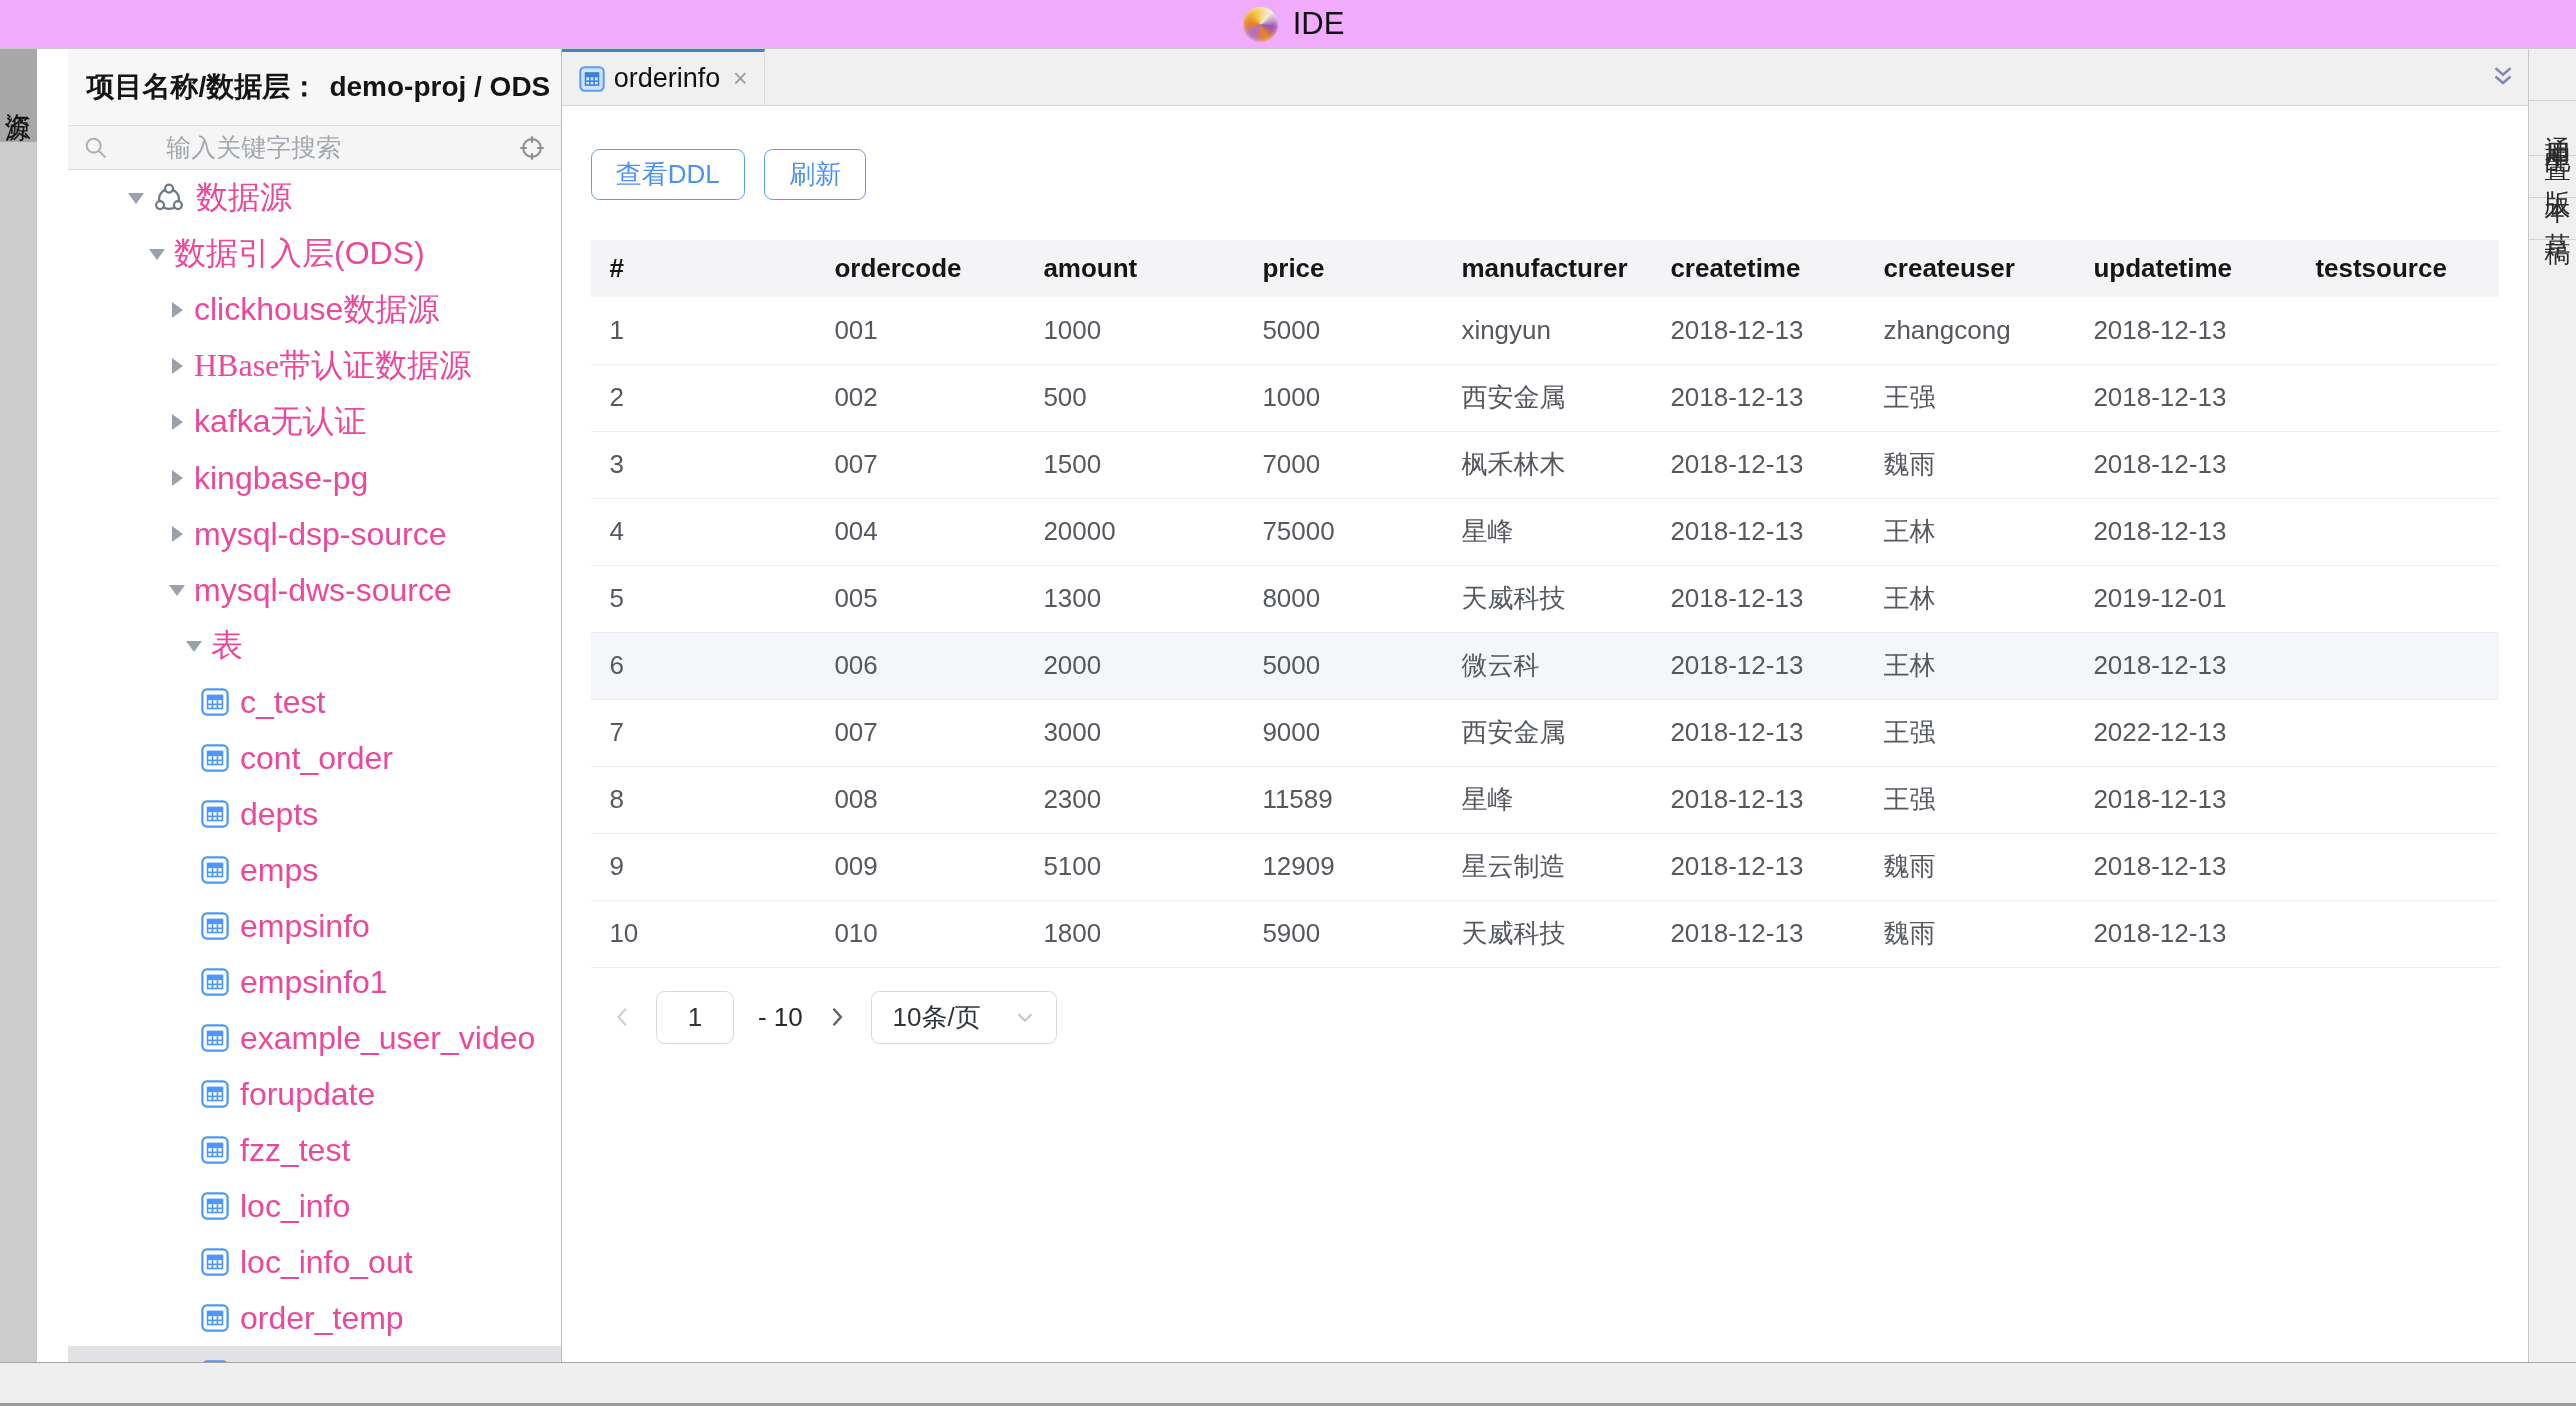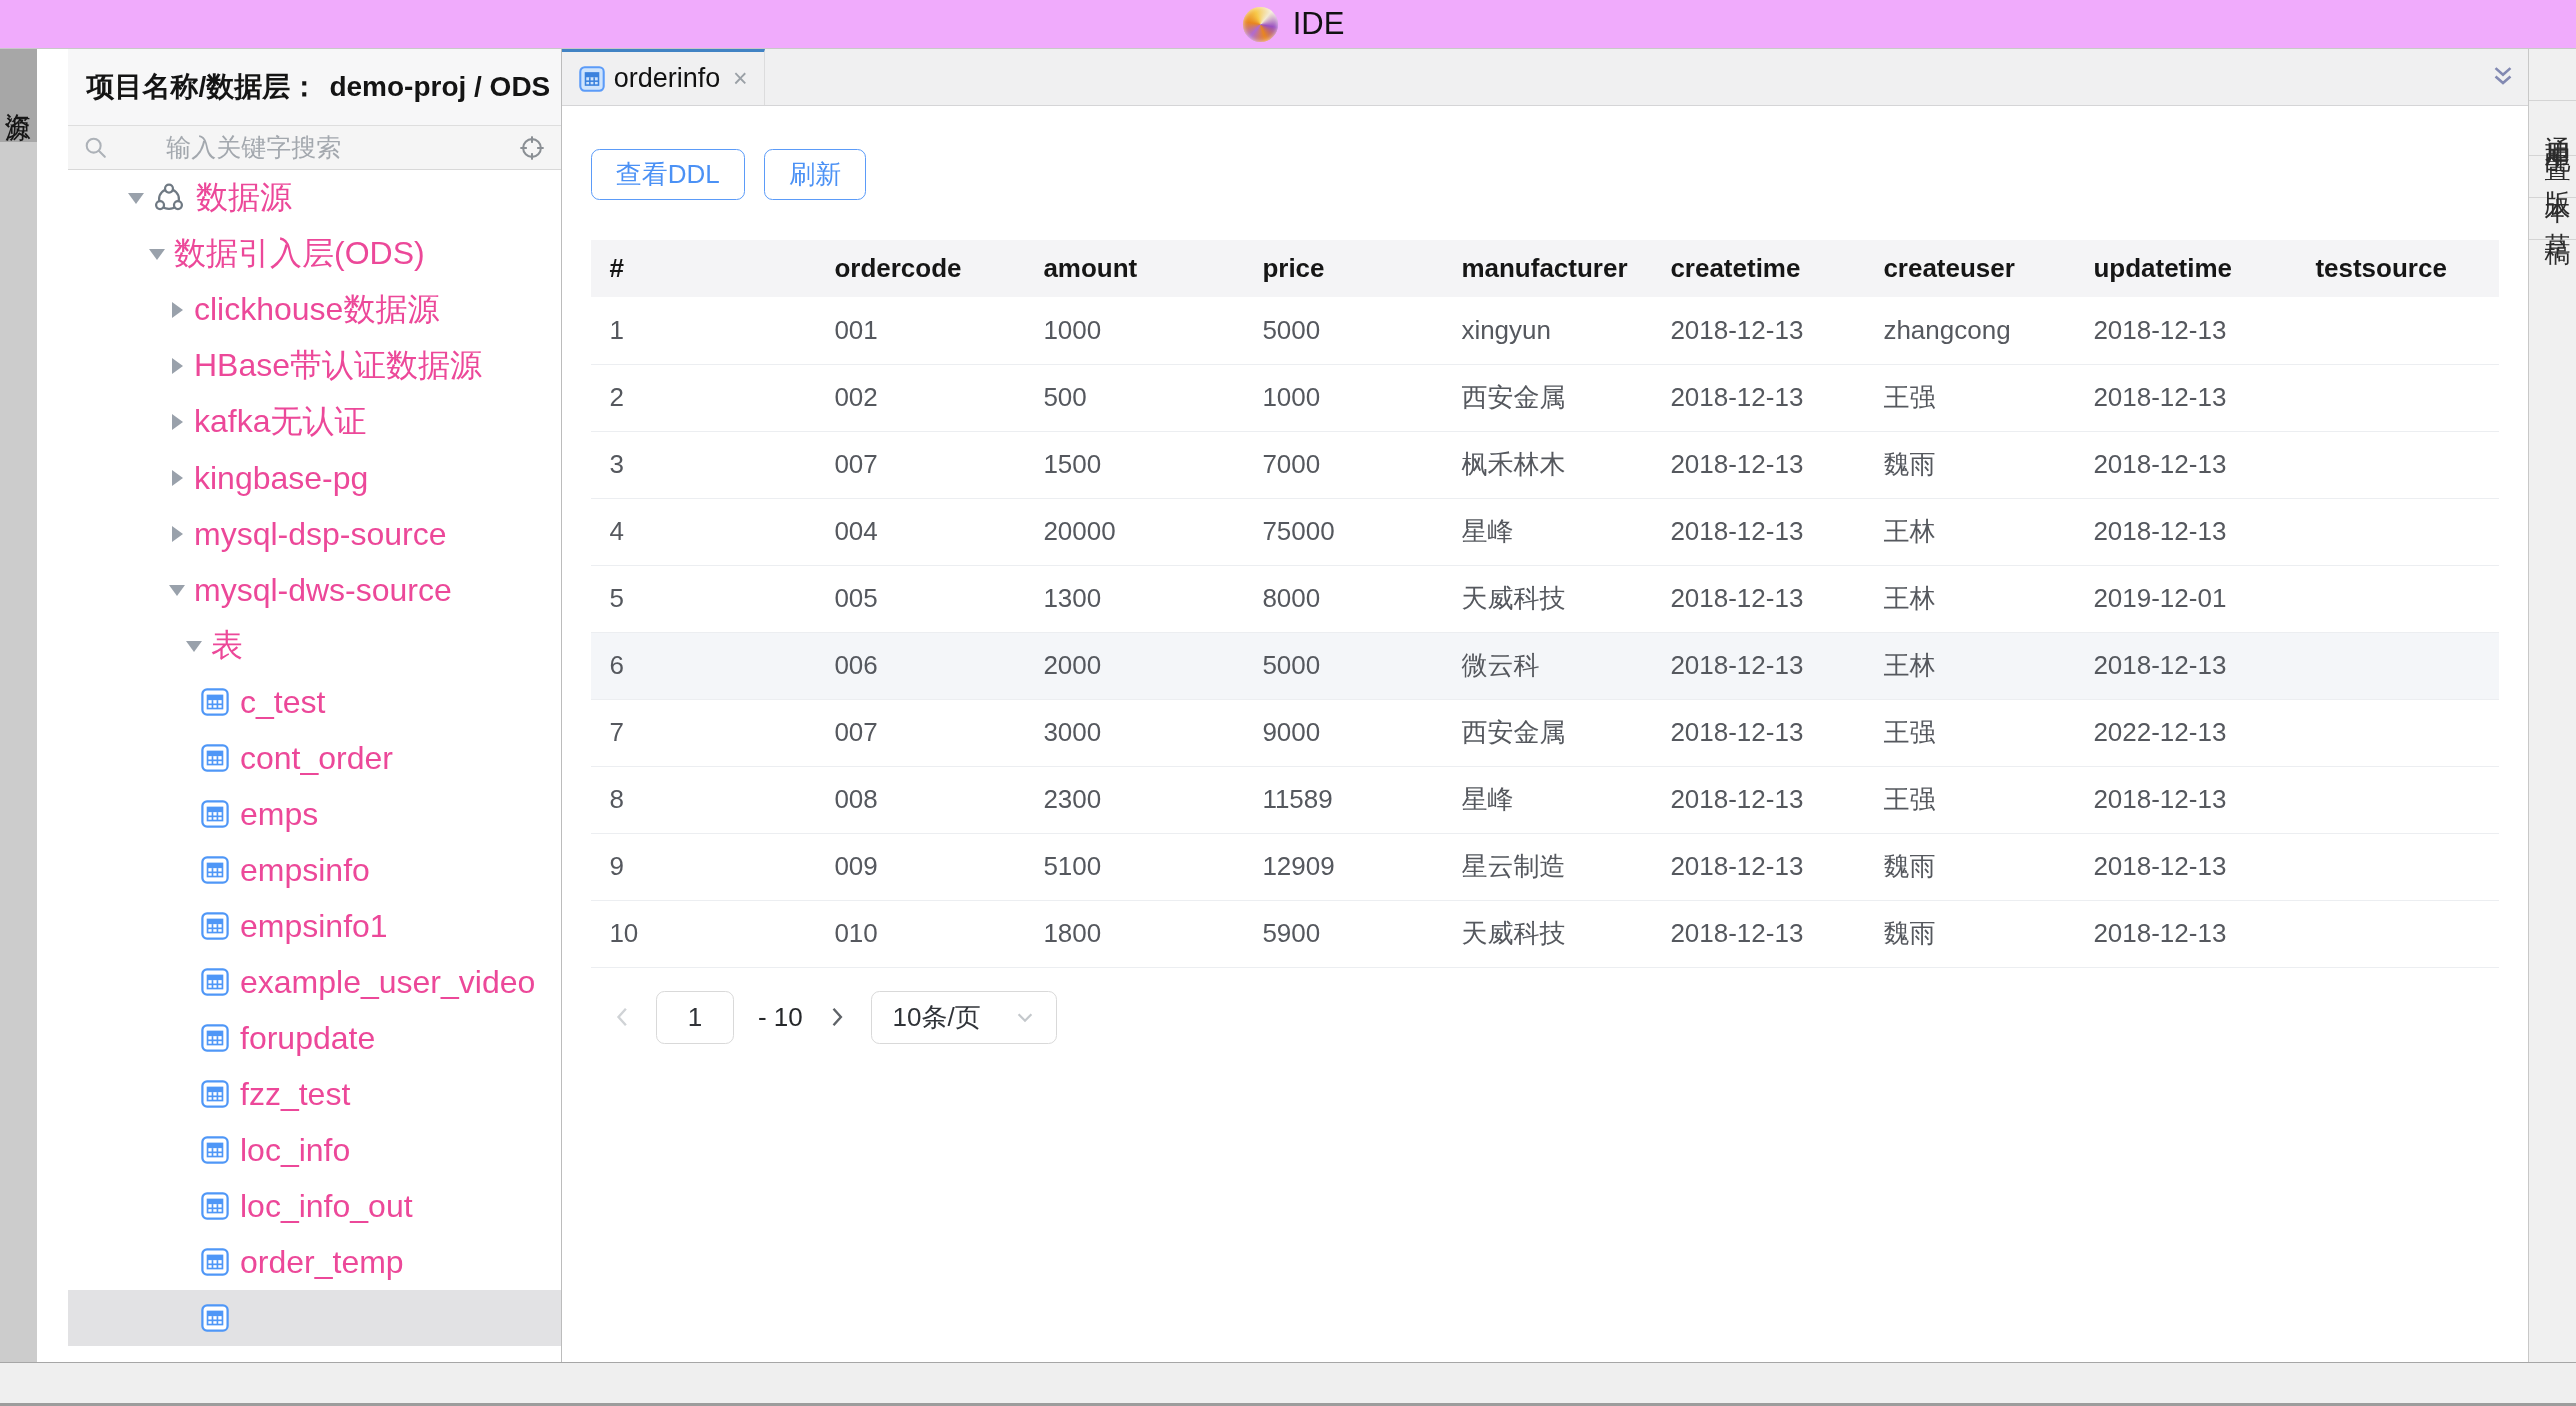--- a/index.html
+++ b/index.html
@@ -186,21 +186,21 @@
           <span>数据源</span>
         </div>
         <div class="tree-item" style="padding-left: 80px;">
           <span class="caret expanded"></span>
           <span>数据引入层(ODS)</span>
         </div>
         <div class="tree-item" style="padding-left: 100px;">
           <span class="caret collapsed"></span>
           <span>clickhouse数据源</span>
         </div>
-        <div class="tree-item" style="padding-left: 100px;">
+        <div class="tree-item" style="padding-left: 100px; font-family: Liberation Serif, serif;">
           <span class="caret collapsed"></span>
           <span>HBase带认证数据源</span>
         </div>
         <div class="tree-item" style="padding-left: 100px;">
           <span class="caret collapsed"></span>
           <span>kafka无认证</span>
         </div>
         <div class="tree-item" style="padding-left: 100px;">
           <span class="caret collapsed"></span>
           <span>kingbase-pg</span>
@@ -235,20 +235,33 @@
             <svg width="28" height="28" viewBox="0 0 30 30">
               <rect x="1.5" y="1.5" width="27" height="27" rx="5" fill="#ffffff" stroke="#4f97f7" stroke-width="2.4"></rect>
               <rect x="7" y="8" width="16" height="5" fill="#4f97f7"></rect>
               <rect x="7" y="8" width="16" height="14" fill="none" stroke="#4f97f7" stroke-width="1.8"></rect>
               <line x1="12.3" y1="13" x2="12.3" y2="22" stroke="#4f97f7" stroke-width="1.8"></line>
               <line x1="17.6" y1="13" x2="17.6" y2="22" stroke="#4f97f7" stroke-width="1.8"></line>
               <line x1="7" y1="17.5" x2="23" y2="17.5" stroke="#4f97f7" stroke-width="1.8"></line>
             </svg>
           </span>
           <span>cont_order</span>
+        </div>
+        <div class="tree-item" style="padding-left: 133px;">
+          <span class="icon tree-icon">
+            <svg width="28" height="28" viewBox="0 0 30 30">
+              <rect x="1.5" y="1.5" width="27" height="27" rx="5" fill="#ffffff" stroke="#4f97f7" stroke-width="2.4"></rect>
+              <rect x="7" y="8" width="16" height="5" fill="#4f97f7"></rect>
+              <rect x="7" y="8" width="16" height="14" fill="none" stroke="#4f97f7" stroke-width="1.8"></rect>
+              <line x1="12.3" y1="13" x2="12.3" y2="22" stroke="#4f97f7" stroke-width="1.8"></line>
+              <line x1="17.6" y1="13" x2="17.6" y2="22" stroke="#4f97f7" stroke-width="1.8"></line>
+              <line x1="7" y1="17.5" x2="23" y2="17.5" stroke="#4f97f7" stroke-width="1.8"></line>
+            </svg>
+          </span>
+          <span>depts</span>
         </div>
         <div class="tree-item" style="padding-left: 133px;">
           <span class="icon tree-icon">
             <svg width="28" height="28" viewBox="0 0 30 30">
               <rect x="1.5" y="1.5" width="27" height="27" rx="5" fill="#ffffff" stroke="#4f97f7" stroke-width="2.4"></rect>
               <rect x="7" y="8" width="16" height="5" fill="#4f97f7"></rect>
               <rect x="7" y="8" width="16" height="14" fill="none" stroke="#4f97f7" stroke-width="1.8"></rect>
               <line x1="12.3" y1="13" x2="12.3" y2="22" stroke="#4f97f7" stroke-width="1.8"></line>
               <line x1="17.6" y1="13" x2="17.6" y2="22" stroke="#4f97f7" stroke-width="1.8"></line>
               <line x1="7" y1="17.5" x2="23" y2="17.5" stroke="#4f97f7" stroke-width="1.8"></line>

